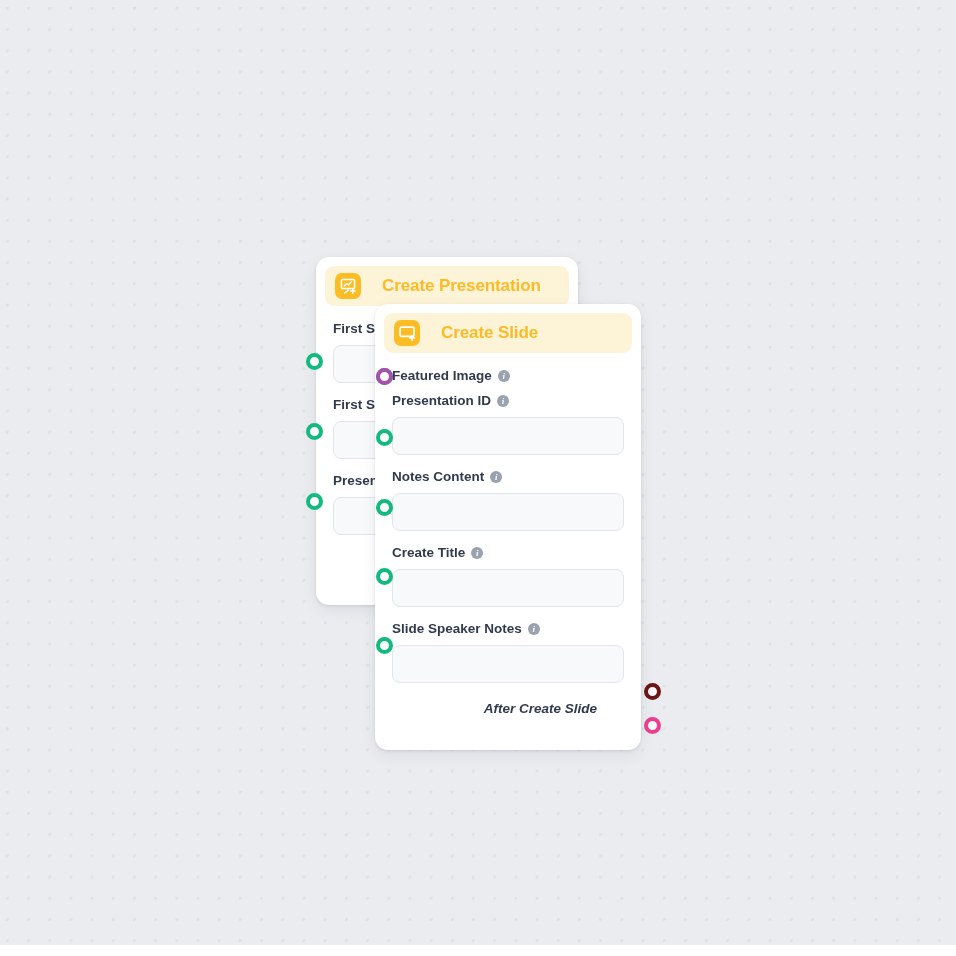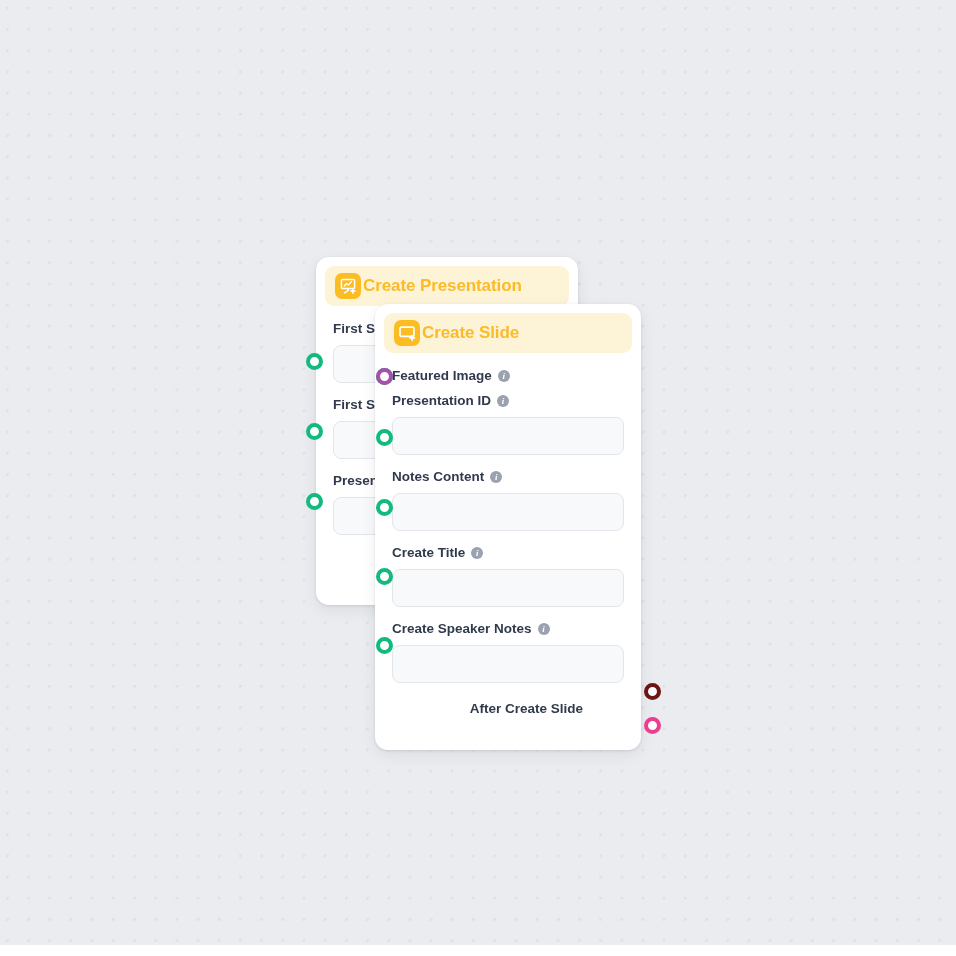--- a/index.html
+++ b/index.html
@@ -43,21 +43,21 @@
     border-radius: 13px;
     box-shadow: 0 1px 3px rgba(16,24,40,0.10), 0 5px 16px rgba(16,24,40,0.07);
   }
 
   .node-header {
     margin: 9px 9px 0 9px;
     background: #fdf3d7;
     border-radius: 9px;
     display: flex;
     align-items: center;
-    gap: 2px;
+    gap: 21px;
     padding: 7px 10px;
   }
   .node-title {
     color: #fcbb26;
     font-size: 17px;
     font-weight: bold;
     letter-spacing: -0.1px;
     white-space: nowrap;
   }
   .node-icon {
@@ -128,23 +128,24 @@
   .port.green   { border: 4px solid #14b97e; }
   .port.purple  { border: 4px solid #a74fad; }
   .port.maroon  { border: 4px solid #6c1616; }
   .port.pink    { border: 4px solid #ec3e8e; }
 
   
   .out-row {
     display: flex;
     align-items: center;
     justify-content: flex-end;
-    gap: 24px;
+    gap: 10px;
     height: 22px;
     margin-top: 14px;
+    font-style: italic;
   }
   .out-label {
     font-size: 13.5px;
     font-weight: bold;
     color: #313a4d;
     white-space: nowrap;
   }
   .out-port-slot { width: 17px; height: 17px; flex: 0 0 17px; }
 
   
@@ -256,21 +257,21 @@
       <div class="field-row">
         <div class="field-label">
           <span>Create Title</span>
           <span class="info-icon">i</span>
         </div>
         <div class="field-input"></div>
       </div>
 
       <div class="field-row">
         <div class="field-label">
-          <span>Create Speaker Notes</span>
+          <span>Slide Speaker Notes</span>
           <span class="info-icon">i</span>
         </div>
         <div class="field-input"></div>
       </div>
 
       <div class="out-row">
         <span class="out-label">After Create Slide</span>
         <span class="out-port-slot"></span>
       </div>
 

